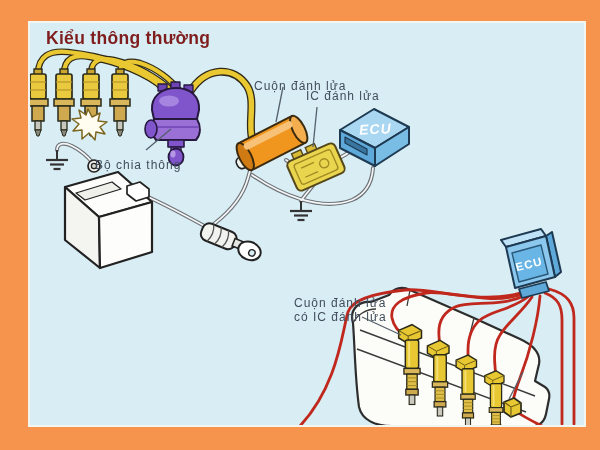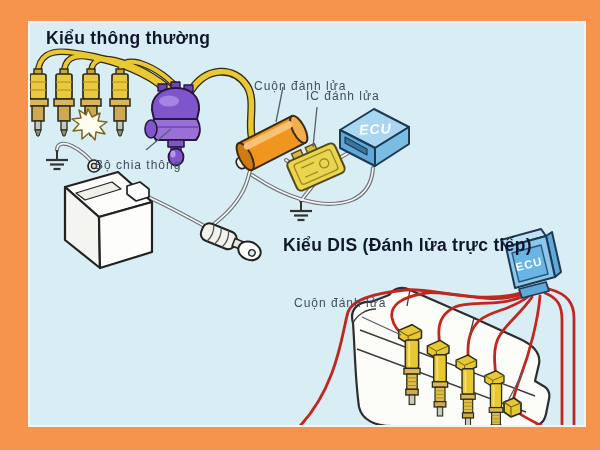--- a/index.html
+++ b/index.html
@@ -9,21 +9,21 @@
     font-family:"Liberation Sans", sans-serif;
     position:relative;
   }
   .stage{position:absolute;left:0;top:0;width:600px;height:450px;}
   .panel{
     position:absolute;left:28px;top:21px;width:554px;height:402px;
     background:#d9edf4;border:2px solid #f2f5f0;overflow:hidden;
   }
   .panel svg{position:absolute;left:-30px;top:-23px;}
   .title{
-    position:absolute;font-weight:700;font-size:17.5px;color:#0f172a;
+    position:absolute;font-weight:700;font-size:17.5px;color:#7f1d1d;
     letter-spacing:.3px;white-space:nowrap;z-index:5;
   }
   .lbl{
     position:absolute;font-weight:500;font-size:12px;color:#414d5c;
     letter-spacing:1px;white-space:nowrap;z-index:5;line-height:14px;margin-top:12px;
   }
   .ecu-txt{font-weight:700;fill:#ffffff;letter-spacing:1px;}
 </style>
 </head>
 <body>
@@ -222,23 +222,23 @@
         <path d="M 283,87 L 276,122"></path>
         <path d="M 317,107 L 313,147"></path>
         <path d="M 146,150 L 171,129"></path>
         <path d="M 362,317 L 401,335"></path>
         <path d="M 523,372 L 509,399"></path>
       </g>
     </svg>
   </div>
 
   <div class="title" style="left:46px;top:28px">Kiểu thông thường</div>
-  <div class="title" style="left:283px;top:235px">Kiểu DIS (Đánh lửa trực tiếp)</div>
 
   <div class="lbl" style="left:254px;top:67px">Cuộn đánh lửa</div>
   <div class="lbl" style="left:306px;top:77px">IC đánh lửa</div>
   <div class="lbl" style="left:95px;top:146px">Bộ chia thông</div>
 
   <div class="lbl" style="left:294px;top:284px">
     <div>Cuộn đánh lửa</div>
+    <div>có IC đánh lửa</div>
   </div>
 
 </div>
 
 </body></html>

